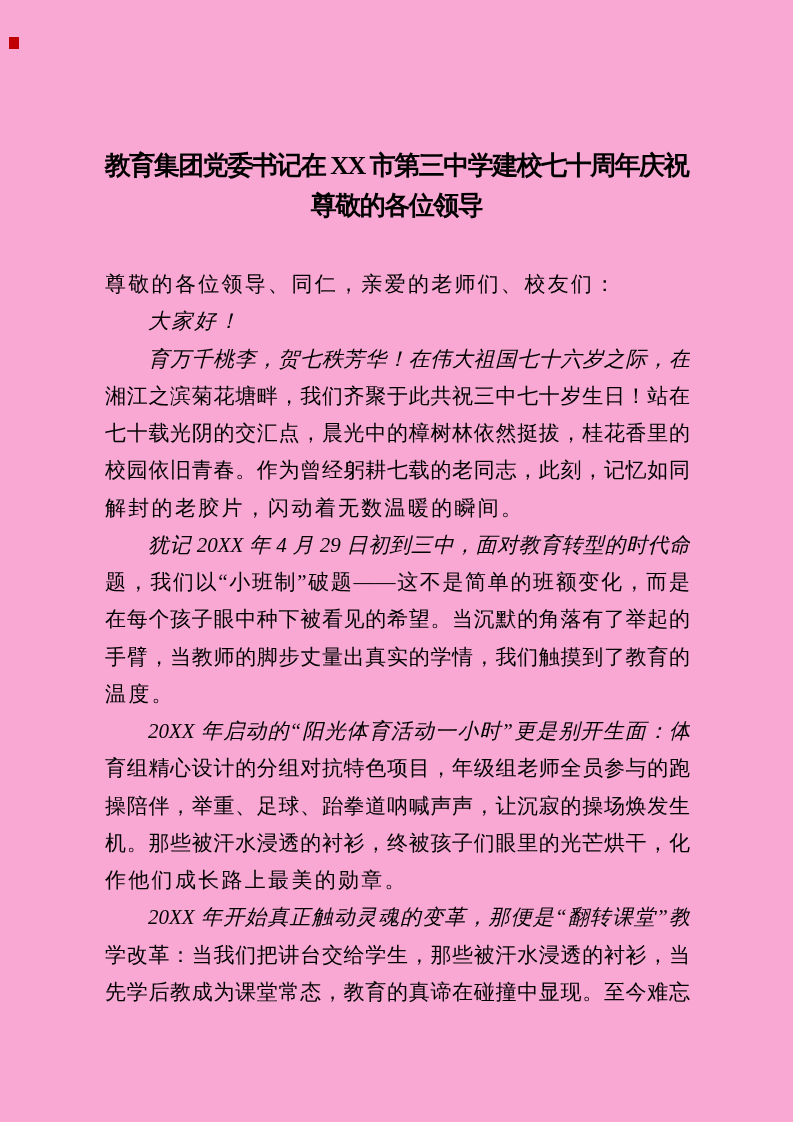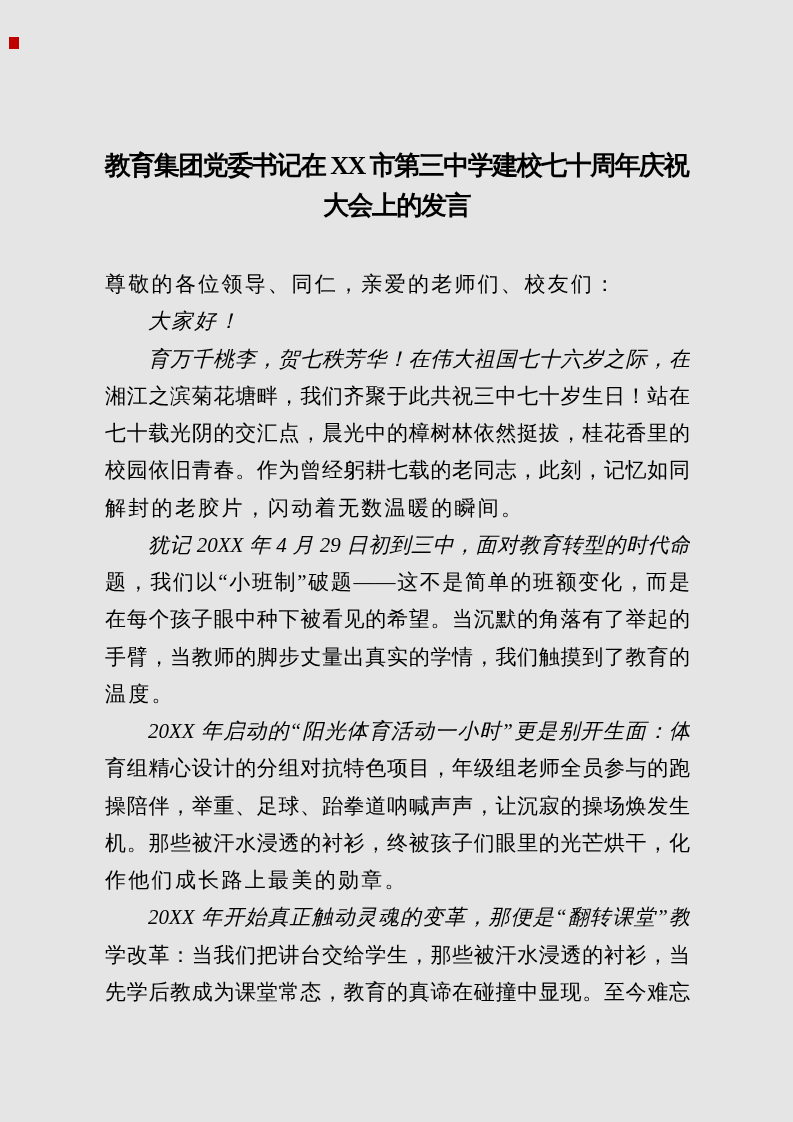--- a/index.html
+++ b/index.html
@@ -2,21 +2,21 @@
 <html><head>
 <meta charset="utf-8">
 <style>
   * { margin: 0; padding: 0; box-sizing: border-box; }
   html, body { background: #ffffff; }
   .page {
     position: relative;
     width: 793px;
     height: 1122px;
     margin: 0 auto;
-    background: #e5e5e5;
+    background: #f9a8d4;
     color: #000000;
     font-family: "Liberation Serif", serif;
     overflow: hidden;
   }
   .corner-mark {
     position: absolute;
     left: 9px;
     top: 37px;
     width: 10px;
     height: 12px;
@@ -49,21 +49,21 @@
   .ln.ind { padding-left: 43px; font-style: italic; }
 </style>
 </head>
 <body>
 
 <div class="page">
   <div class="corner-mark"></div>
 
   <div class="doc-title">
     <div>教育集团党委书记在 XX 市第三中学建校七十周年庆祝</div>
-    <div>大会上的发言</div>
+    <div>尊敬的各位领导</div>
   </div>
 
   <div class="doc-body" id="doc-body">
       <div class="ln end">尊敬的各位领导、同仁，亲爱的老师们、校友们：</div>
       <div class="ln end ind">大家好！</div>
       <div class="ln ind">育万千桃李，贺七秩芳华！在伟大祖国七十六岁之际，在</div>
       <div class="ln">湘江之滨菊花塘畔，我们齐聚于此共祝三中七十岁生日！站在</div>
       <div class="ln">七十载光阴的交汇点，晨光中的樟树林依然挺拔，桂花香里的</div>
       <div class="ln">校园依旧青春。作为曾经躬耕七载的老同志，此刻，记忆如同</div>
       <div class="ln end">解封的老胶片，闪动着无数温暖的瞬间。</div>

